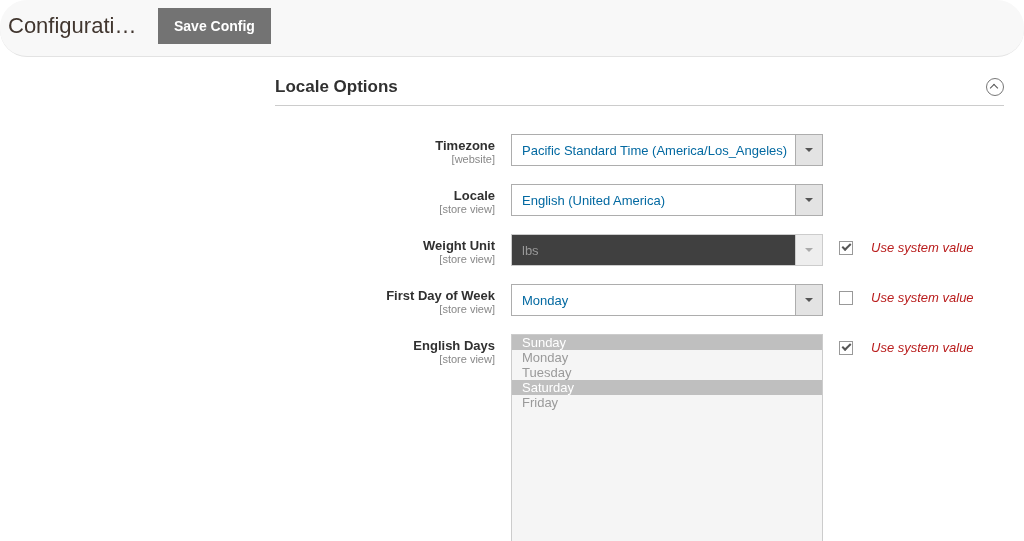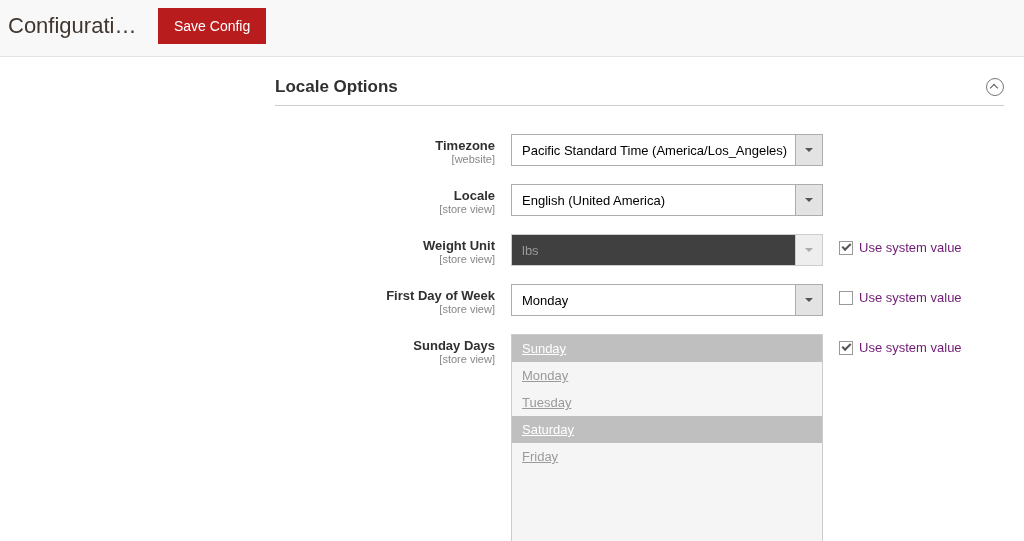--- a/index.html
+++ b/index.html
@@ -10,39 +10,40 @@
     color: #333;
     background: #fff;
     width: 1024px;
   }
   .header-bar {
     display: flex;
     align-items: center;
     padding: 8px 18px 12px 8px;
     border-bottom: 1px solid #e3e3e3;
     background: #f8f8f8;
+    border-radius: 27px;
   }
   .page-title {
     font-size: 22px;
     font-weight: 400;
     color: #41362f;
     margin: 0 20px 0 0;
     white-space: nowrap;
     overflow: hidden;
     text-overflow: ellipsis;
     max-width: 130px;
   }
   .btn-primary {
-    background: #b91c1c;
+    background: #737373;
     color: #fff;
     border: none;
     padding: 10px 16px;
     font-size: 14px;
     cursor: pointer;
-    font-weight: 400;
+    font-weight: 700;
   }
 
   .content {
     padding: 20px 20px 20px 275px;
   }
   .section-header {
     display: flex;
     justify-content: space-between;
     align-items: center;
     border-bottom: 1px solid #ccc;
@@ -95,38 +96,39 @@
   }
   .control-col {
     width: 312px;
     position: relative;
   }
   .extra-col {
     padding-left: 16px;
     padding-top: 6px;
     display: flex;
     align-items: center;
-    gap: 6px;
-    font-size: 13px;
-    color: #701a75;
+    gap: 18px;
+    font-size: 13px;
+    color: #b91c1c;
+    font-style: italic;
   }
 
   .select-wrap {
     position: relative;
     width: 100%;
   }
   .select-display {
     border: 1px solid #adadad;
     background: #fff;
     height: 32px;
     padding: 0 32px 0 10px;
     display: flex;
     align-items: center;
     font-size: 13px;
-    color: #000000;
+    color: #0369a1;
   }
   .select-display.disabled {
     background: #404040;
     color: #999;
     border-color: #ccc;
   }
   .select-arrow {
     position: absolute;
     right: 0; top: 0;
     width: 28px; height: 32px;
@@ -158,24 +160,23 @@
   }
   .multiselect::after {
     content: "";
     position: absolute;
     right: 2px; bottom: 2px;
     width: 8px; height: 8px;
     background:
       linear-gradient(135deg, transparent 40%, #aaa 40%, #aaa 50%, transparent 50%, transparent 60%, #aaa 60%, #aaa 70%, transparent 70%);
   }
   .ms-opt {
-    padding: 6px 10px;
+    padding: 0 10px;
     font-size: 13px;
     color: #9a9a9a;
-    text-decoration: underline;
   }
   .ms-opt.selected {
     background: #bfbfbf;
     color: #fff;
   }
 
   .checkbox {
     width: 14px; height: 14px;
     border: 1px solid #999;
     display: inline-flex;
@@ -264,21 +265,21 @@
       </div>
     </div>
     <div class="extra-col">
       <span class="checkbox"></span>
       <span class="checkbox-label">Use system value</span>
     </div>
   </div>
 
   <div class="field-row">
     <div class="label-col">
-      <span class="field-label">Sunday Days</span>
+      <span class="field-label">English Days</span>
       <span class="field-scope">[store view]</span>
     </div>
     <div class="control-col">
       <div class="multiselect" id="weekend-ms">
           <div class="ms-opt selected">Sunday</div>
           <div class="ms-opt">Monday</div>
           <div class="ms-opt">Tuesday</div>
           <div class="ms-opt selected">Saturday</div>
           <div class="ms-opt">Friday</div>
         </div>

